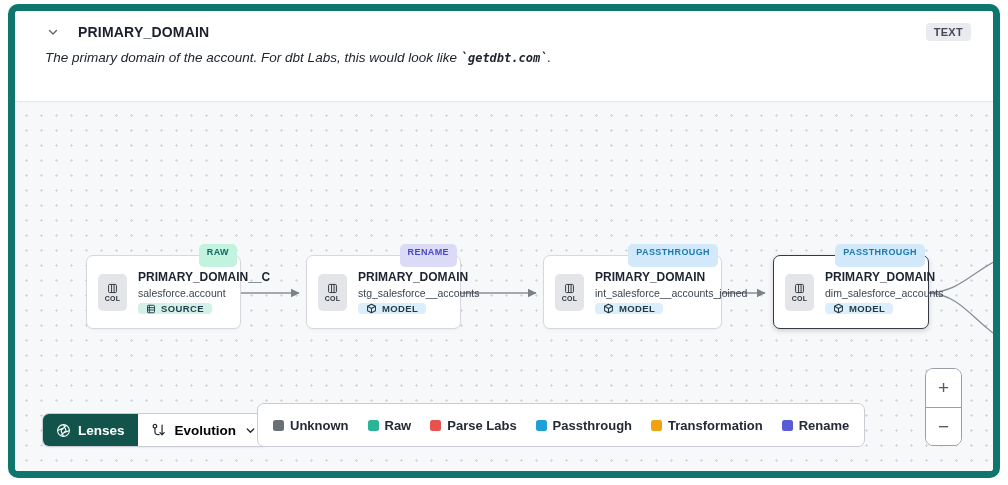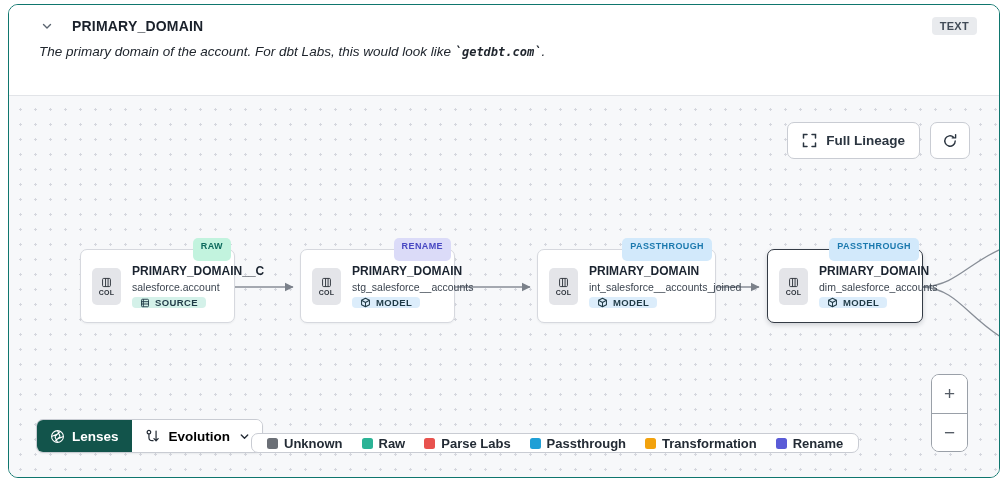--- a/index.html
+++ b/index.html
@@ -1,18 +1,18 @@
 <!DOCTYPE html>
 <html><head>
 <meta charset="utf-8">
 <style>
   * { box-sizing: border-box; margin: 0; padding: 0; }
   html,body { width:1008px; height:485px; background:#fff; font-family:"Liberation Sans", sans-serif; overflow:hidden; }
   .panel { position:absolute; left:8px; top:4px; width:992px; height:474px;
-           border:1px solid #0f766e; border-radius:10px; background:#fff;
+           border:7px solid #0f766e; border-radius:10px; background:#fff;
            display:flex; flex-direction:column; overflow:hidden; }
 
   
   .header { height:90px; padding:12px 22px 0 30px; background:#fff; flex:0 0 auto; }
   .header-row { display:flex; align-items:center; }
   .chev-btn { width:16px; height:16px; display:flex; align-items:center; justify-content:center; cursor:pointer; color:#5b6570; }
   .page-title { margin-left:17px; font-size:14px; font-weight:700; color:#1a212b; letter-spacing:.2px; }
   .type-badge { margin-left:auto; background:#e9ebee; color:#414b57; font-size:11px; font-weight:600;
                 padding:3px 8px; border-radius:4px; letter-spacing:.3px; }
   .descr { margin-top:9px; font-size:13.5px; font-style:italic; color:#20262e; }
@@ -60,21 +60,21 @@
 
   
   .lens-group { position:absolute; left:27px; bottom:24px; display:flex; height:34px;
                 border-radius:7px; overflow:hidden; border:1px solid #c9ccd3; background:#fff;
                 box-shadow:0 1px 2px rgba(20,30,40,.06); }
   .lens-btn { background:#12544b; color:#fff; display:flex; align-items:center; gap:7px;
               padding:8px 13px; font-size:13.5px; font-weight:700; cursor:pointer; }
   .lens-select { display:flex; align-items:center; gap:9px; padding:0 12px 0 13px;
                  font-size:13.5px; font-weight:600; color:#000000; cursor:pointer; background:#fff; }
 
-  .legend { position:absolute; left:242px; bottom:24px; height:20px; background:#fff;
+  .legend { position:absolute; left:242px; bottom:24px; height:44px; background:#fff;
             border:1px solid #c9ccd3; border-radius:7px; display:flex; align-items:center;
             gap:19px; padding:0 15px; }
   .legend-item { display:flex; align-items:center; gap:6px; font-size:13px; font-weight:600; color:#232b35; }
   .swatch { width:11px; height:11px; border-radius:2.5px; flex:0 0 auto; }
 
   
   .zoomctl { position:absolute; right:31px; bottom:25px; width:37px; border:1px solid #9aa0a8;
              border-radius:8px; overflow:hidden; background:#fff; display:flex; flex-direction:column; }
   .zoom-btn { height:38px; display:flex; align-items:center; justify-content:center;
               font-size:19px; color:#555c66; background:#fff; cursor:pointer; }
@@ -108,37 +108,20 @@
           <path d="M0,0 L7,3.5 L0,7 z" fill="#7b818a"></path>
         </marker>
       </defs>
       <path d="M226,191 H284" fill="none" stroke="#888e97" stroke-width="1.3" marker-end="url(#arr)"></path>
       <path d="M446,191 H521" fill="none" stroke="#888e97" stroke-width="1.3" marker-end="url(#arr)"></path>
       <path d="M707,191 H750" fill="none" stroke="#888e97" stroke-width="1.3" marker-end="url(#arr)"></path>
       <path d="M914,191 C947,189 958,168 992,153" fill="none" stroke="#888e97" stroke-width="1.3"></path>
       <path d="M914,191 C947,193 958,220 992,241" fill="none" stroke="#888e97" stroke-width="1.3"></path>
     </svg>
 
-    <div class="toolbar">
-      <button class="btn btn-full">
-        <svg class="ic" width="15" height="15" viewBox="0 0 15 15" fill="none" stroke="#2b3540" stroke-width="1.5" stroke-linecap="round">
-          <path d="M1.5,5 V1.5 H5"></path>
-            <path d="M10,1.5 H13.5 V5"></path>
-            <path d="M13.5,10 V13.5 H10"></path>
-            <path d="M5,13.5 H1.5 V10"></path>
-        </svg>
-        <span>Full Lineage</span>
-      </button>
-      <button class="btn btn-icon">
-        <svg class="ic" width="16" height="16" viewBox="0 0 16 16" fill="none">
-          <path d="M13.2 8a5.2 5.2 0 1 1-1.6-3.75" stroke="#2b3540" stroke-width="1.4" stroke-linecap="round"></path>
-          <path d="M13.6 1.6 V4.9 H10.3" fill="none" stroke="#2b3540" stroke-width="1.4" stroke-linecap="round" stroke-linejoin="round"></path>
-        </svg>
-      </button>
-    </div>
 
     <div class="node" style="left:71px; width:155px;">
       <span class="node-badge badge-raw">RAW</span>
       <span class="col-chip">
         <svg class="ic" width="11" height="11" viewBox="0 0 14 14" fill="none" stroke="#2e343c" stroke-width="1.2">
             <rect x="2" y="1.8" width="10" height="10.4" rx="1.4"></rect>
             <line x1="5.8" y1="1.8" x2="5.8" y2="12.2"></line>
             <line x1="9" y1="1.8" x2="9" y2="12.2"></line>
           </svg>
         <span class="col-label">COL</span>

